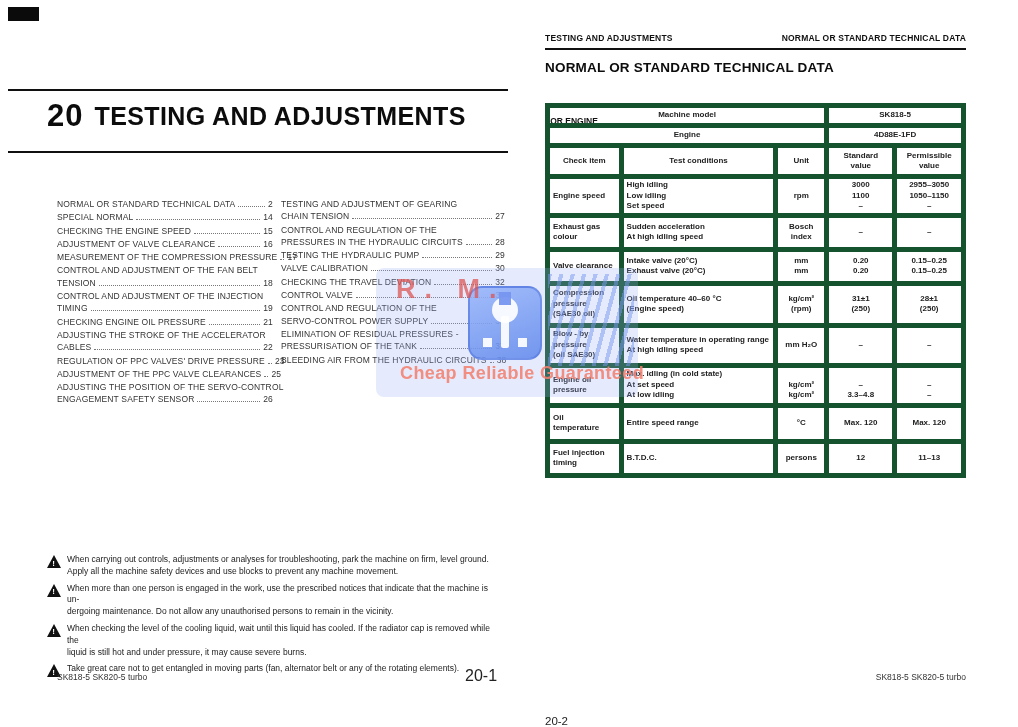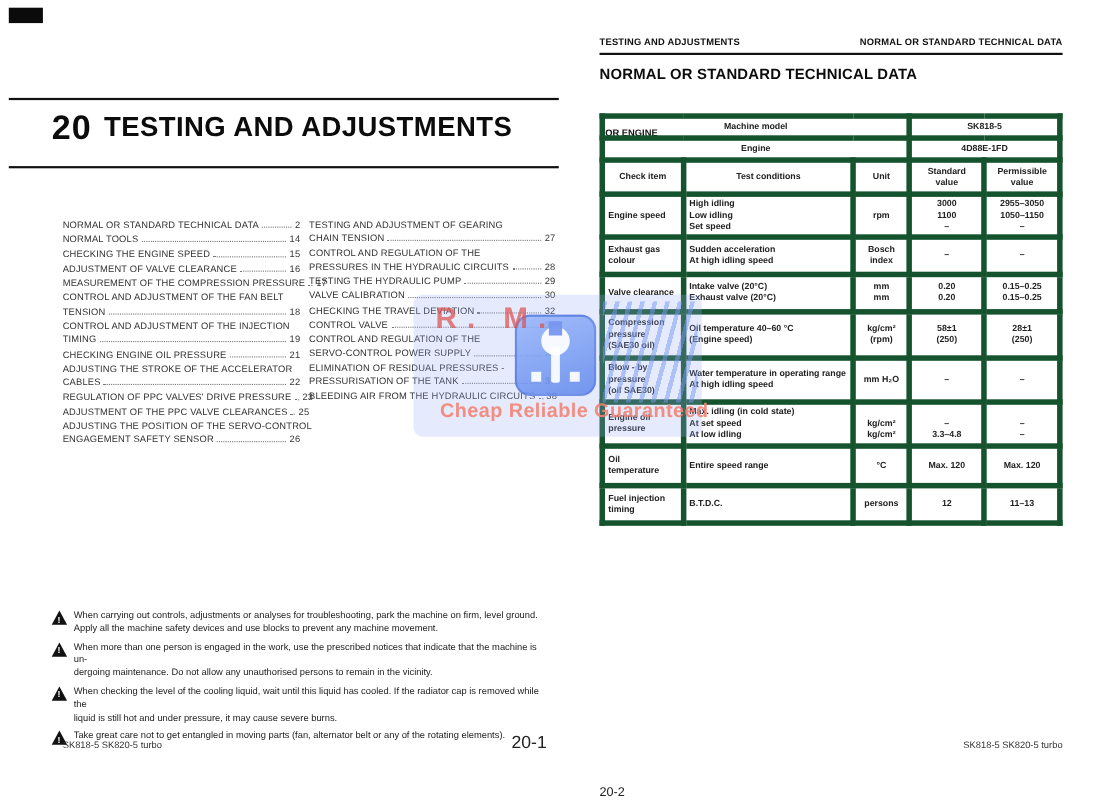--- a/index.html
+++ b/index.html
@@ -88,21 +88,21 @@
 <div class="abs toc-col toc-left">
     <div class="toc-item">
       <div class="toc-line last">
         <span class="toc-text">NORMAL OR STANDARD TECHNICAL DATA</span>
         <span class="leader"></span>
         <span class="toc-page">2</span>
       </div>
     </div>
     <div class="toc-item">
       <div class="toc-line last">
-        <span class="toc-text">NORMAL TOOLS</span>
+        <span class="toc-text">SPECIAL NORMAL</span>
         <span class="leader"></span>
         <span class="toc-page">14</span>
       </div>
     </div>
     <div class="toc-item">
       <div class="toc-line last">
         <span class="toc-text">CHECKING THE ENGINE SPEED</span>
         <span class="leader"></span>
         <span class="toc-page">15</span>
       </div>
@@ -349,21 +349,21 @@
 0.15–0.25</td>
         </tr>
         <tr style="height: 42px;">
           <td class="c-item">Compression
 pressure
 (SAE30 oil)</td>
           <td class="c-cond">Oil temperature 40–60 °C
 (Engine speed)</td>
           <td class="c-unit">kg/cm²
 (rpm)</td>
-          <td class="c-std">58±1
+          <td class="c-std">31±1
 (250)</td>
           <td class="c-perm">28±1
 (250)</td>
         </tr>
         <tr style="height: 40px;">
           <td class="c-item">Blow - by
 pressure
 (oil SAE30)</td>
           <td class="c-cond">Water temperature in operating range
 At high idling speed</td>

